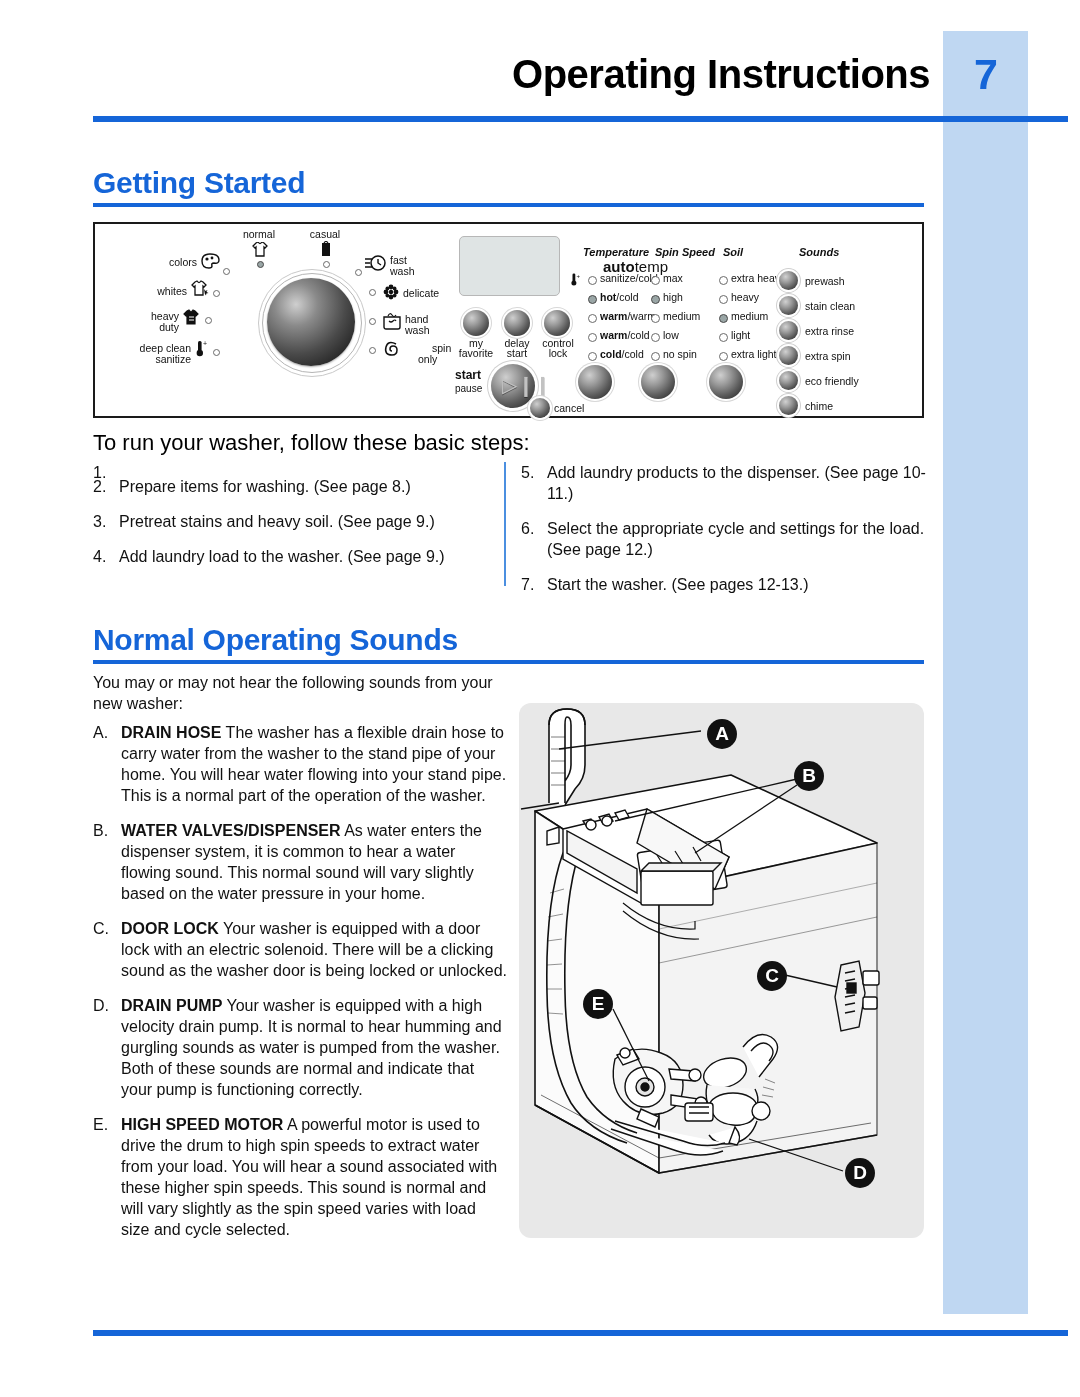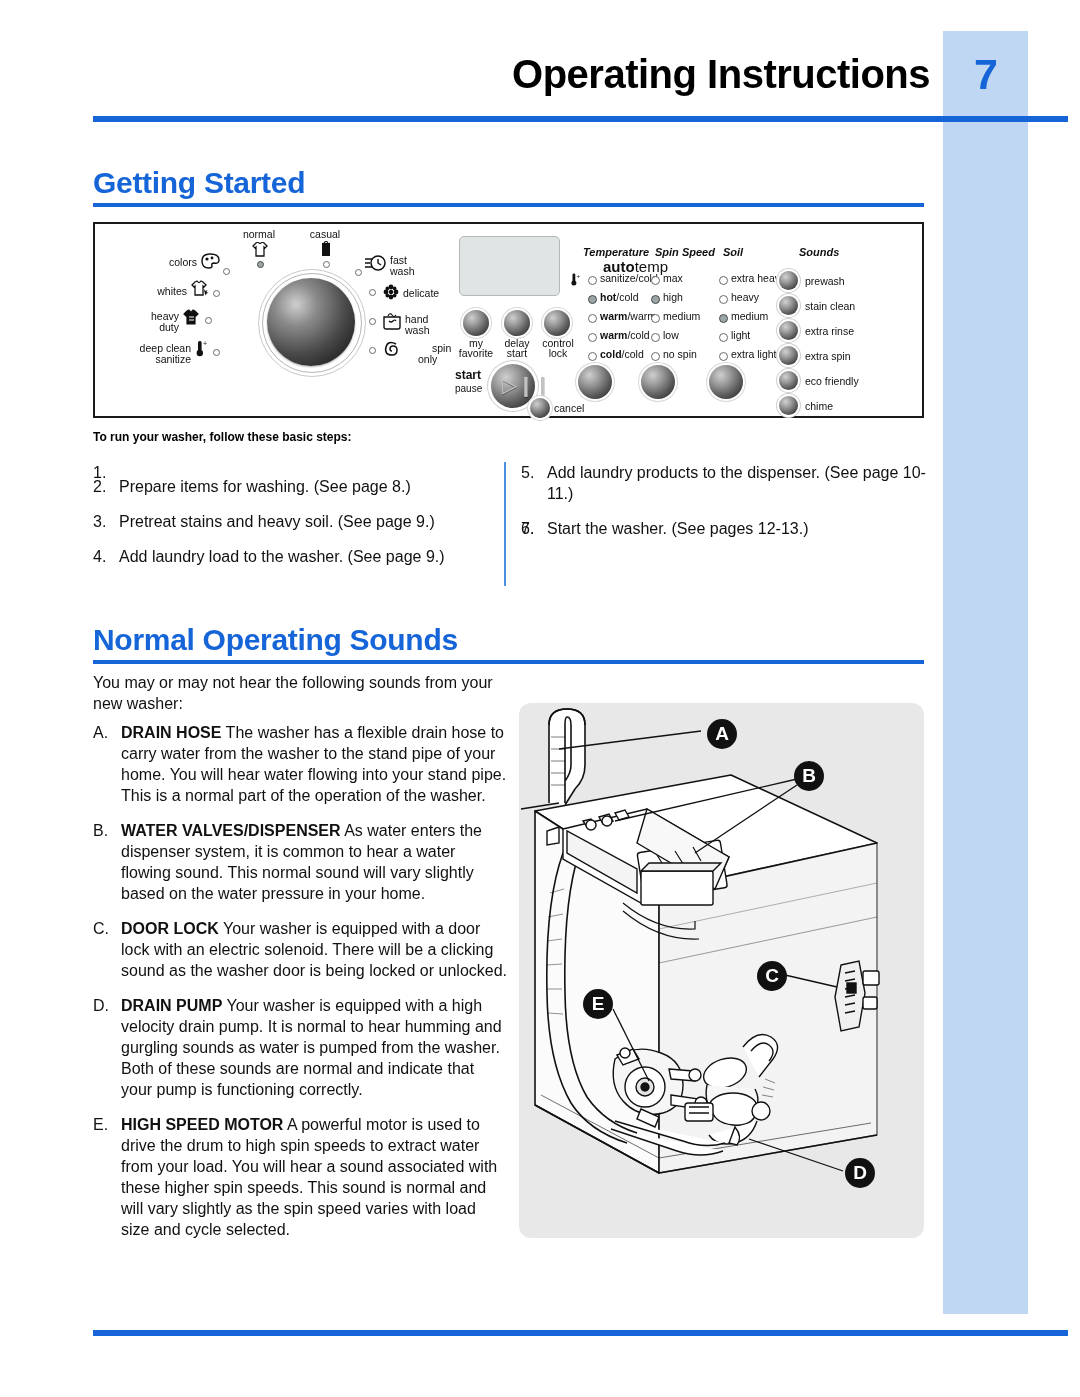--- a/index.html
+++ b/index.html
@@ -95,21 +95,21 @@
   .optrow{position:absolute;font-size:10.5px;color:#111;white-space:nowrap;}
   .optrow b{font-weight:bold;}
   .startlbl{position:absolute;font-size:12px;font-weight:bold;color:#111;}
   .startsub{position:absolute;font-size:10px;color:#111;}
   .playglyph{
     position:absolute;font-size:20px;color:#c2c2c2;line-height:1;
     text-shadow:0 1px 0 rgba(0,0,0,.4);
   }
   
   .h3{
-    position:absolute;font-size:12px;font-weight:bold;color:#000;
+    position:absolute;font-size:22px;font-weight:normal;color:#000;
   }
   .steps{position:absolute;font-size:16px;line-height:21px;color:#111;}
   .step{position:relative;padding-left:26px;margin-bottom:14px;}
   .step .num{position:absolute;left:0;top:0;}
   .col-div{position:absolute;width:2px;background:#4b8fe0;}
   .para{position:absolute;font-size:16px;line-height:21px;color:#111;}
   .items{position:absolute;font-size:16px;line-height:21px;color:#111;}
   .item{position:relative;padding-left:28px;margin-bottom:14px;}
   .item .ltr{position:absolute;left:0;top:0;}
   .item b{font-weight:bold;}
@@ -332,20 +332,21 @@
 
 <div class="col-div" style="left:504px;top:462px;height:124px;"></div>
 
 <div class="steps" style="left:521px;top:462px;width:410px;">
   <div class="step">
     <span class="num">5.</span>
     <span>Add laundry products to the dispenser. (See page 10-11.)</span>
   </div>
   <div class="step">
     <span class="num">6.</span>
+    <span>Select the appropriate cycle and settings for the load. (See page 12.)</span>
   </div>
   <div class="step">
     <span class="num">7.</span>
     <span>Start the washer. (See pages 12-13.)</span>
   </div>
 </div>
 
 <div class="sec-head" style="left:93px;top:623px;">Normal Operating Sounds</div>
 <div class="sec-rule" style="left:93px;top:660px;width:831px;"></div>
 

